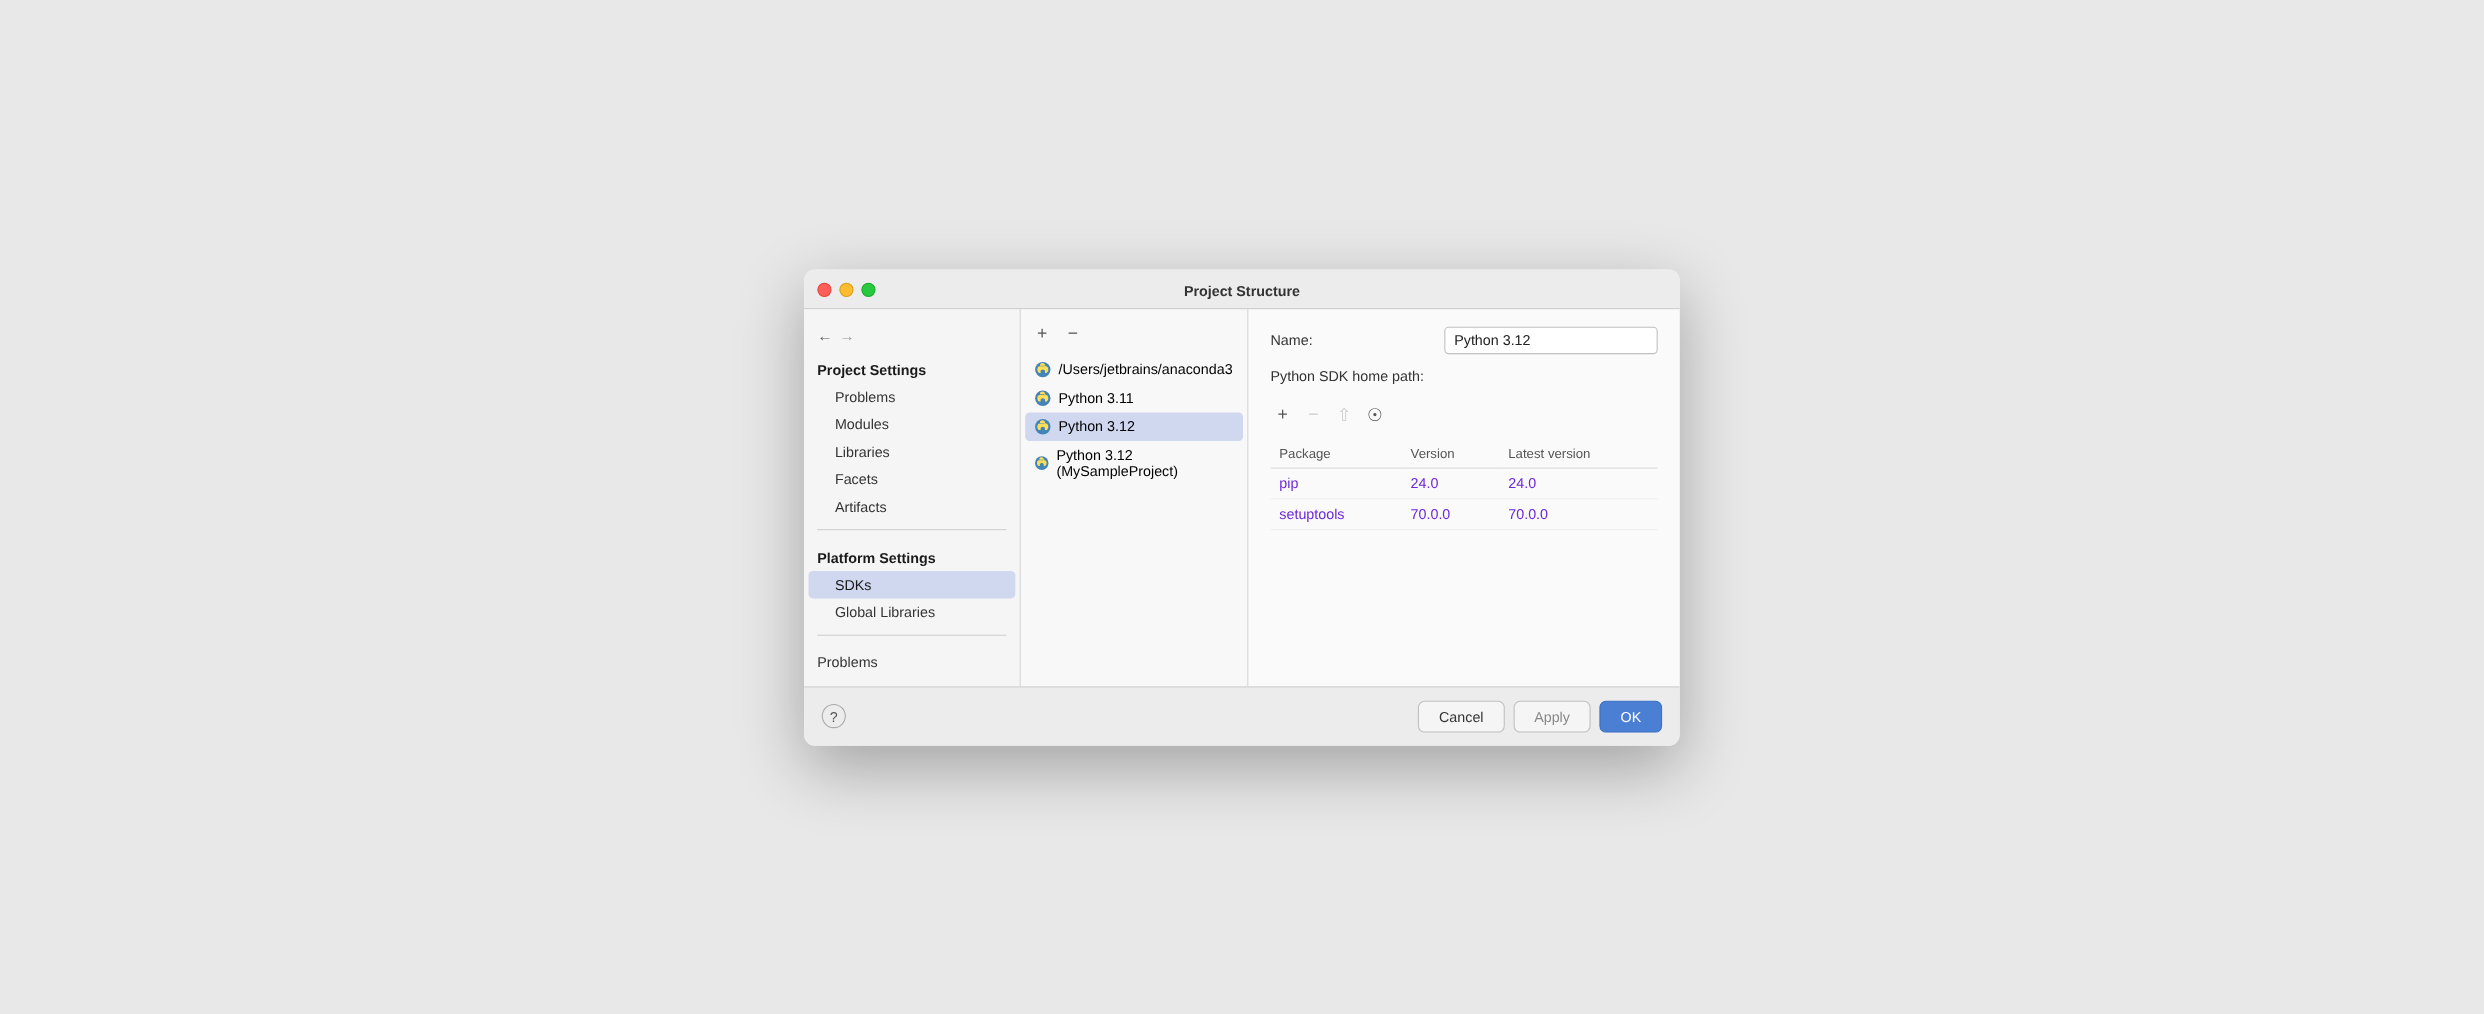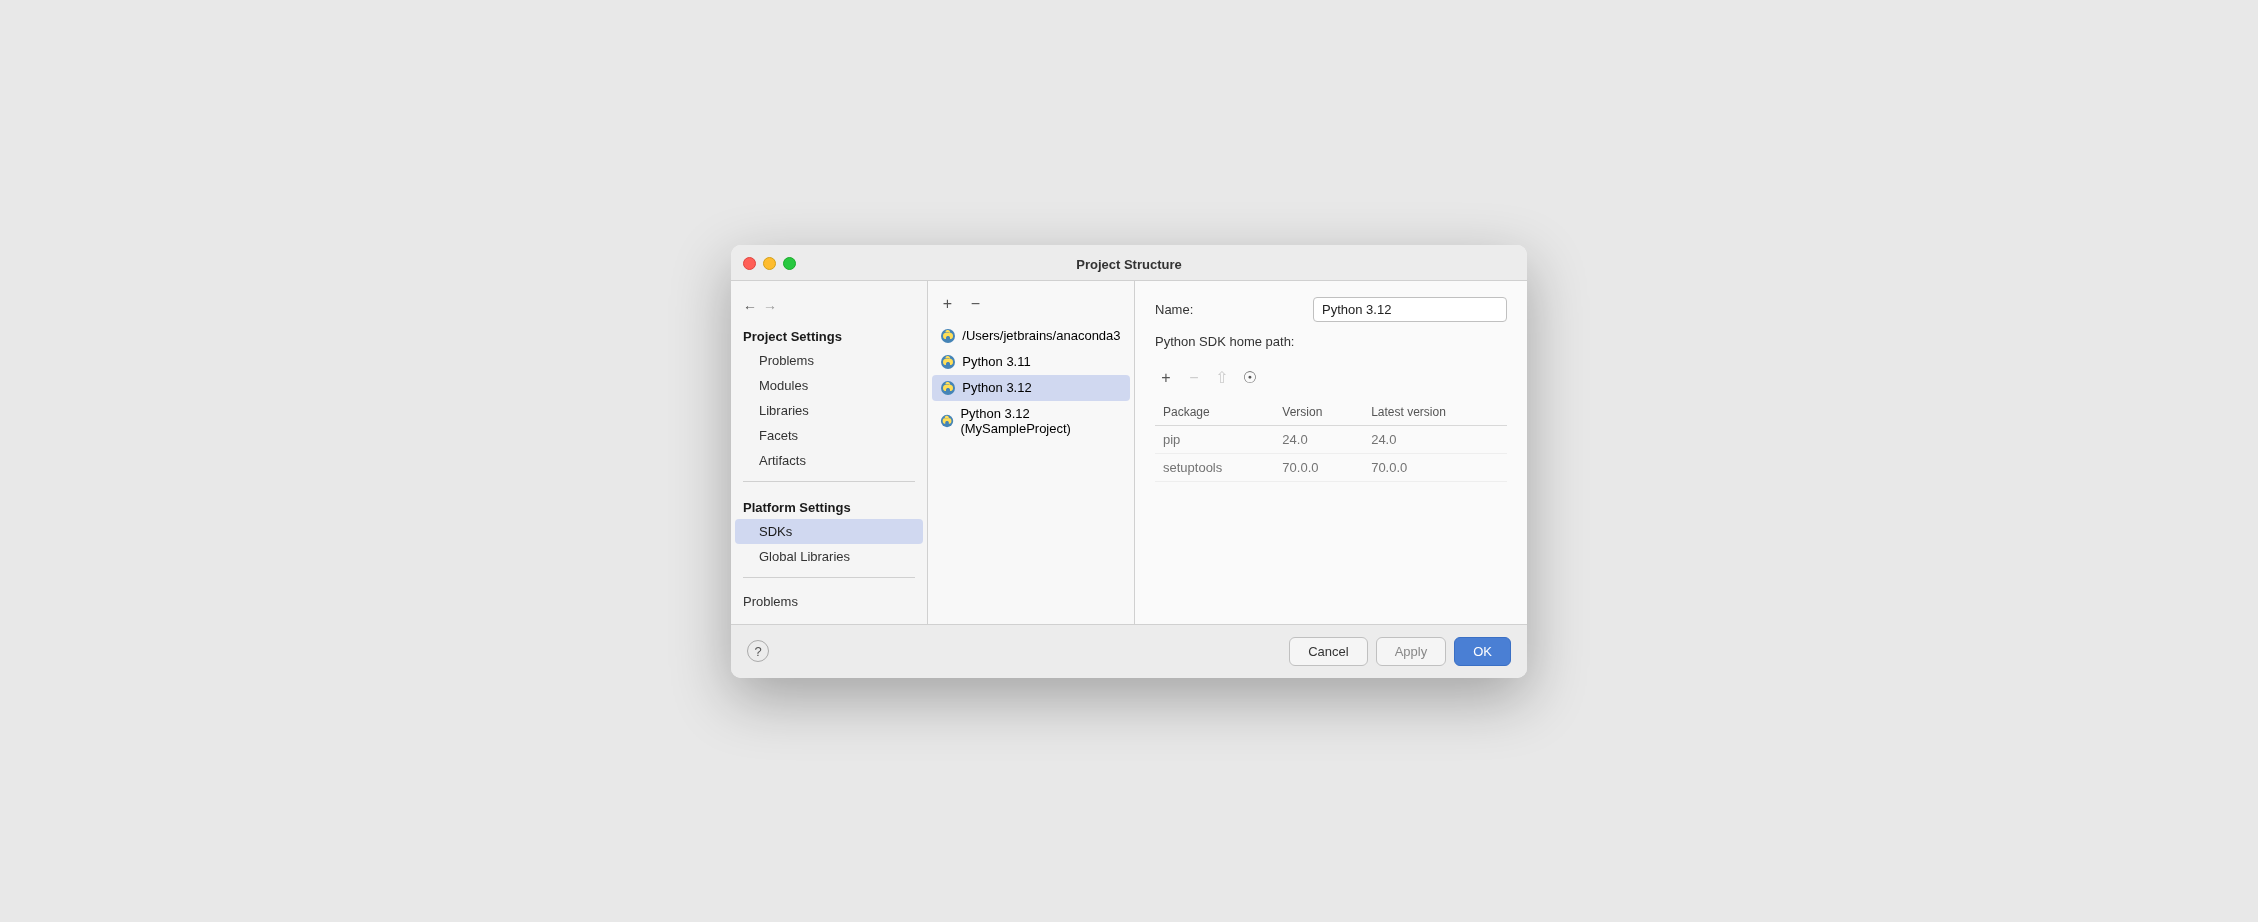--- a/index.html
+++ b/index.html
@@ -218,21 +218,21 @@
     .packages-table th {
       text-align: left;
       padding: 6px 8px;
       color: #555;
       font-weight: 400;
       font-size: 12px;
       border-bottom: 1px solid #d8d8d8;
     }
     .packages-table td {
       padding: 6px 8px;
-      color: #737373;
+      color: #6d28d9;
       border-bottom: 1px solid #eee;
     }
     
     .bottom-bar {
       display: flex;
       align-items: center;
       justify-content: space-between;
       padding: 12px 16px;
       background: #ececec;
       border-top: 1px solid #d0d0d0;

